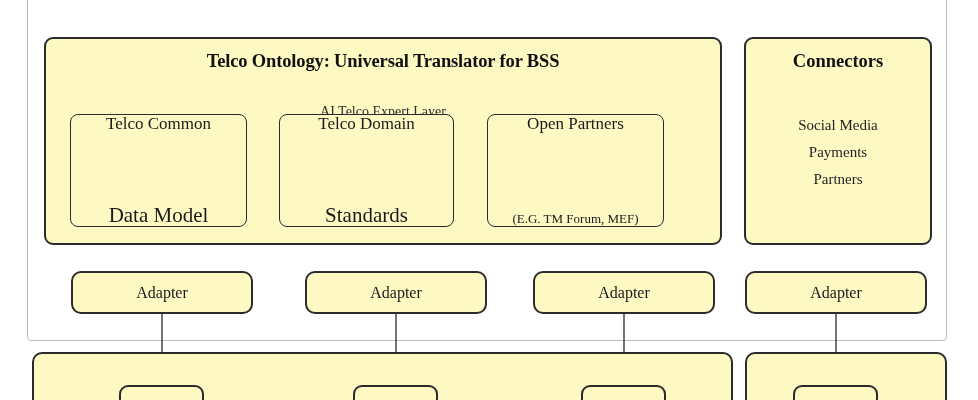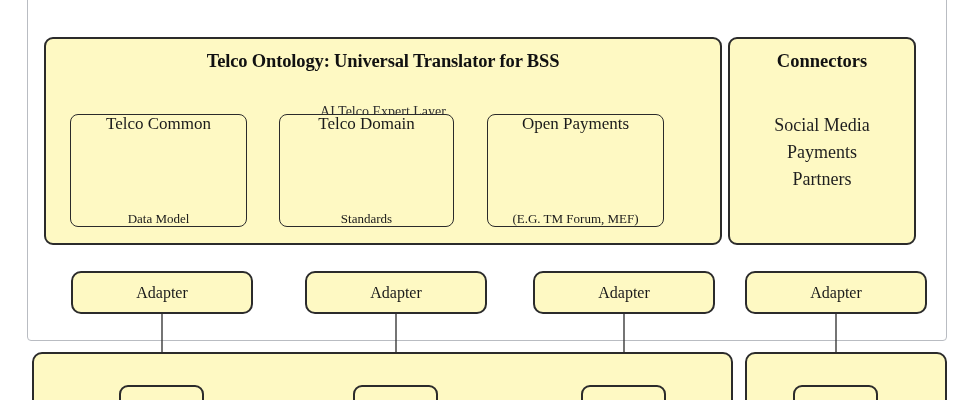--- a/index.html
+++ b/index.html
@@ -94,36 +94,36 @@
     border-width: 1.9px;
     border-radius: 8px;
   }
   .pillar .l1 {
     font-size: 17px;
     line-height: 1.05;
     color: #1a1a1a;
     padding-bottom: 2px;
   }
   .pillar .l2 {
-    font-size: 13px;
+    font-size: 21px;
     line-height: 1.05;
     color: #1a1a1a;
     padding-top: 12px;
   }
   .pillar .l2.small {
     font-size: 13px;
     padding-top: 11px;
   }
   #pillar-0 { left: 24px;  width: 177px; }
   #pillar-1 { left: 233px; width: 175px; gap: 46px; }
   #pillar-2 { left: 441px; width: 177px; }
 
   
   #connectors-panel {
-    left: 728px;
+    left: 744px;
     top: 37px;
     width: 188px;
     height: 208px;
   }
   #connectors-title {
     position: absolute;
     left: 0;
     top: 12px;
     width: 100%;
     text-align: center;
@@ -132,21 +132,21 @@
     color: #111111;
   }
   #connectors-list {
     position: absolute;
     left: 0;
     top: 73px;
     width: 100%;
     text-align: center;
   }
   #connectors-list div {
-    font-size: 18px;
+    font-size: 15px;
     line-height: 27px;
     color: #1f1f1f;
   }
 
   
   .adapter {
     position: absolute;
     top: 271px;
     height: 43px;
     display: flex;
@@ -220,21 +220,21 @@
       <div class="l1">Telco Common</div>
       <div class="l2">Data Model</div>
     </div>
 
     <div class="box pillar" id="pillar-1">
       <div class="l1">Telco Domain</div>
       <div class="l2">Standards</div>
     </div>
 
     <div class="box pillar" id="pillar-2">
-      <div class="l1">Open Payments</div>
+      <div class="l1">Open Partners</div>
       <div class="l2 small">(E.G. TM Forum, MEF)</div>
     </div>
   </div>
 
   <div class="box" id="connectors-panel">
     <div id="connectors-title">Connectors</div>
     <div id="connectors-list">
       <div>Social Media</div>
       <div>Payments</div>
       <div>Partners</div>

